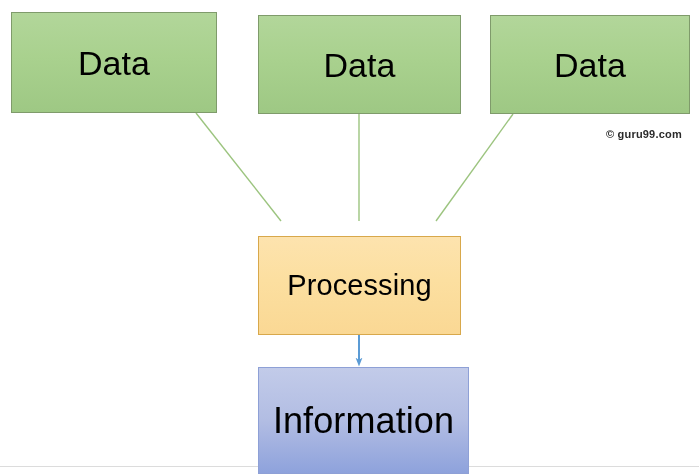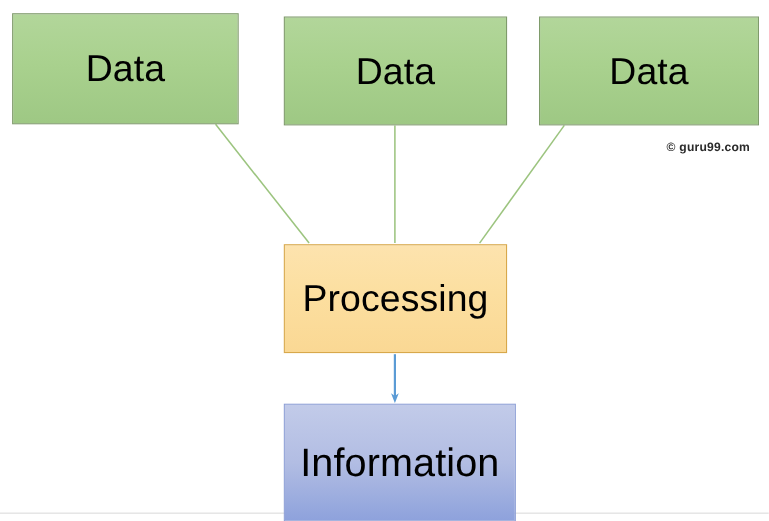--- a/index.html
+++ b/index.html
@@ -47,21 +47,22 @@
   .node-data {
     background: linear-gradient(180deg, #b2d69a 0%, #a9d18e 45%, #9ec884 100%);
     border: 1px solid #7f9b6b;
     font-size: 34px;
     text-align: center;
   }
 
   .node-processing {
     background: linear-gradient(180deg, #fde3ae 0%, #fcdfa0 45%, #fad894 100%);
     border: 1px solid #d8a84b;
-    font-size: 34px;
+    font-size: 29px;
+    margin-top: 14px;
   }
 
   .node-information {
     background: linear-gradient(180deg, #c2cbe9 0%, #b2bde3 50%, #8ea2dc 100%);
     border: 1px solid #8ea0d6;
     font-size: 36px;
   }
 
   
   #data-box-1 { left: 11px;  top: 12px;  width: 206px; height: 101px; }

